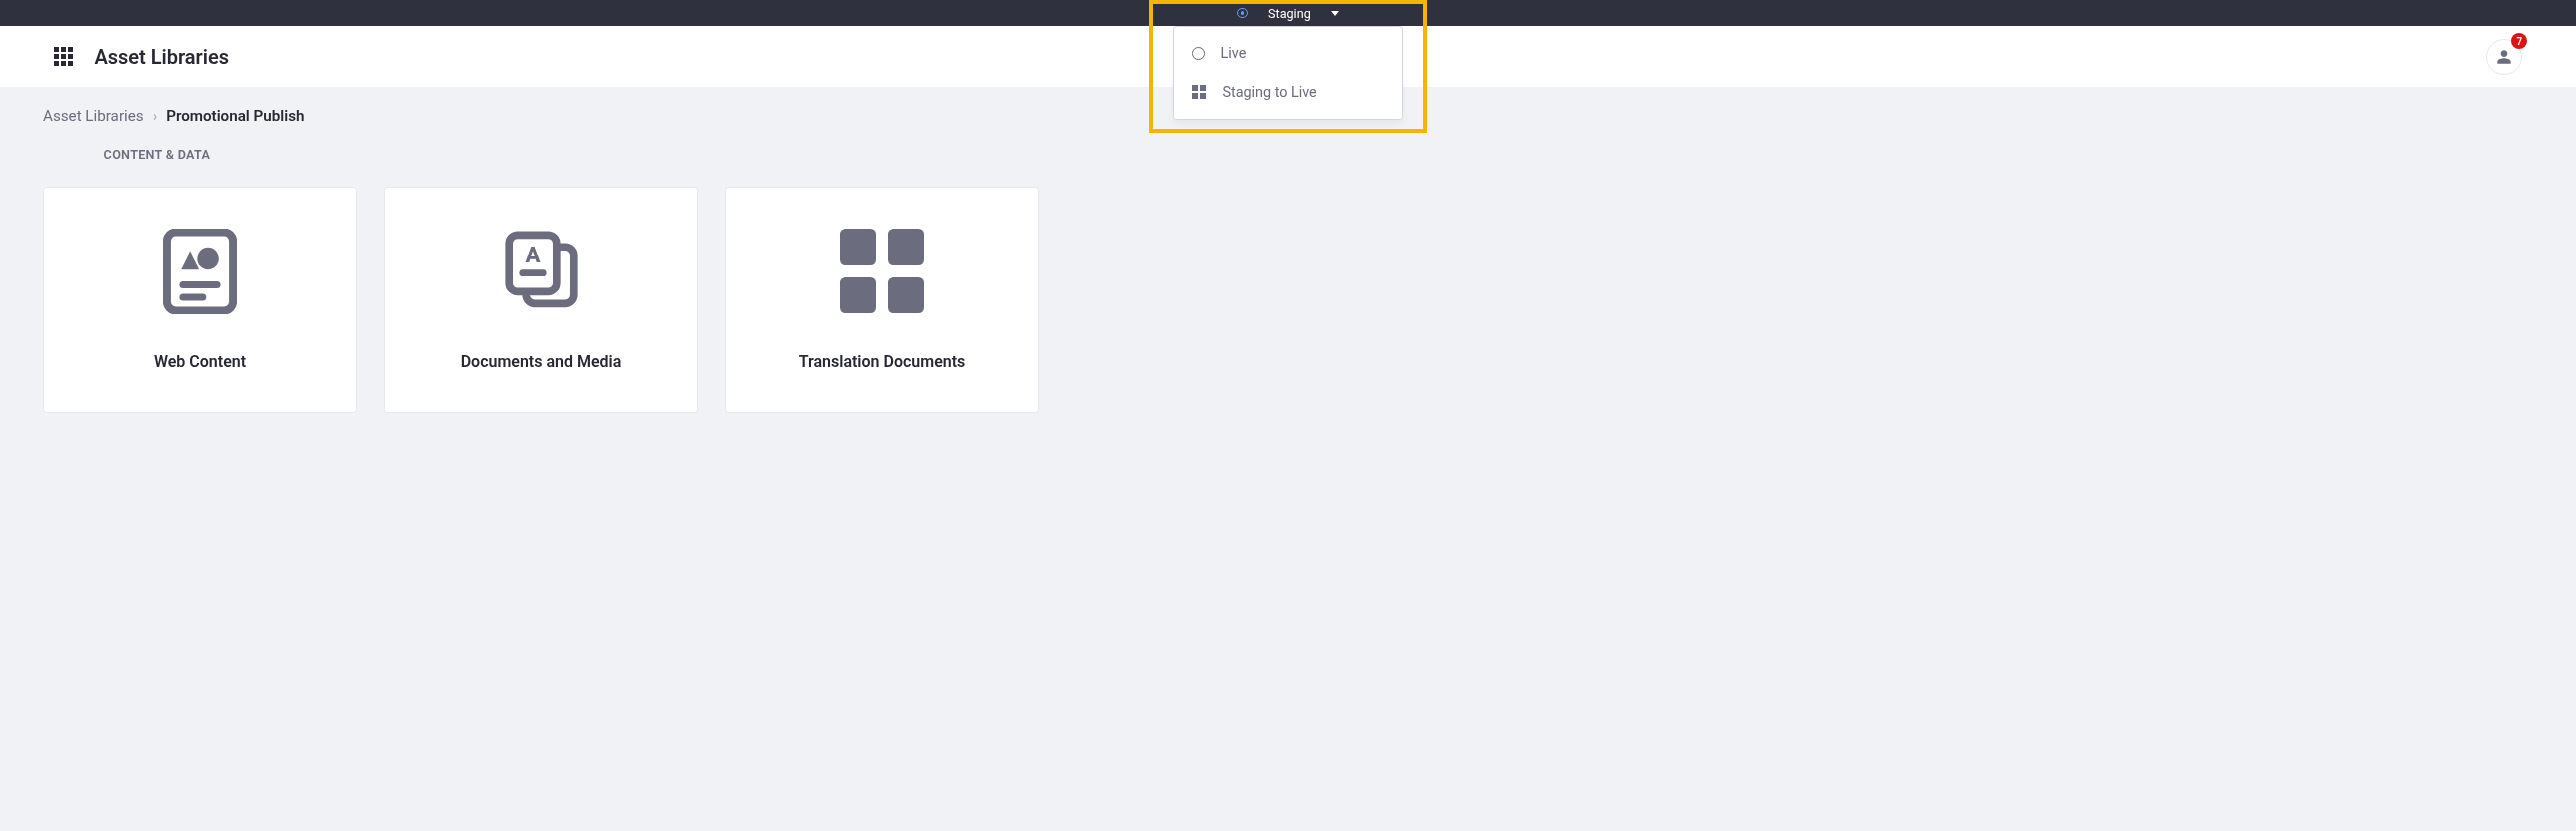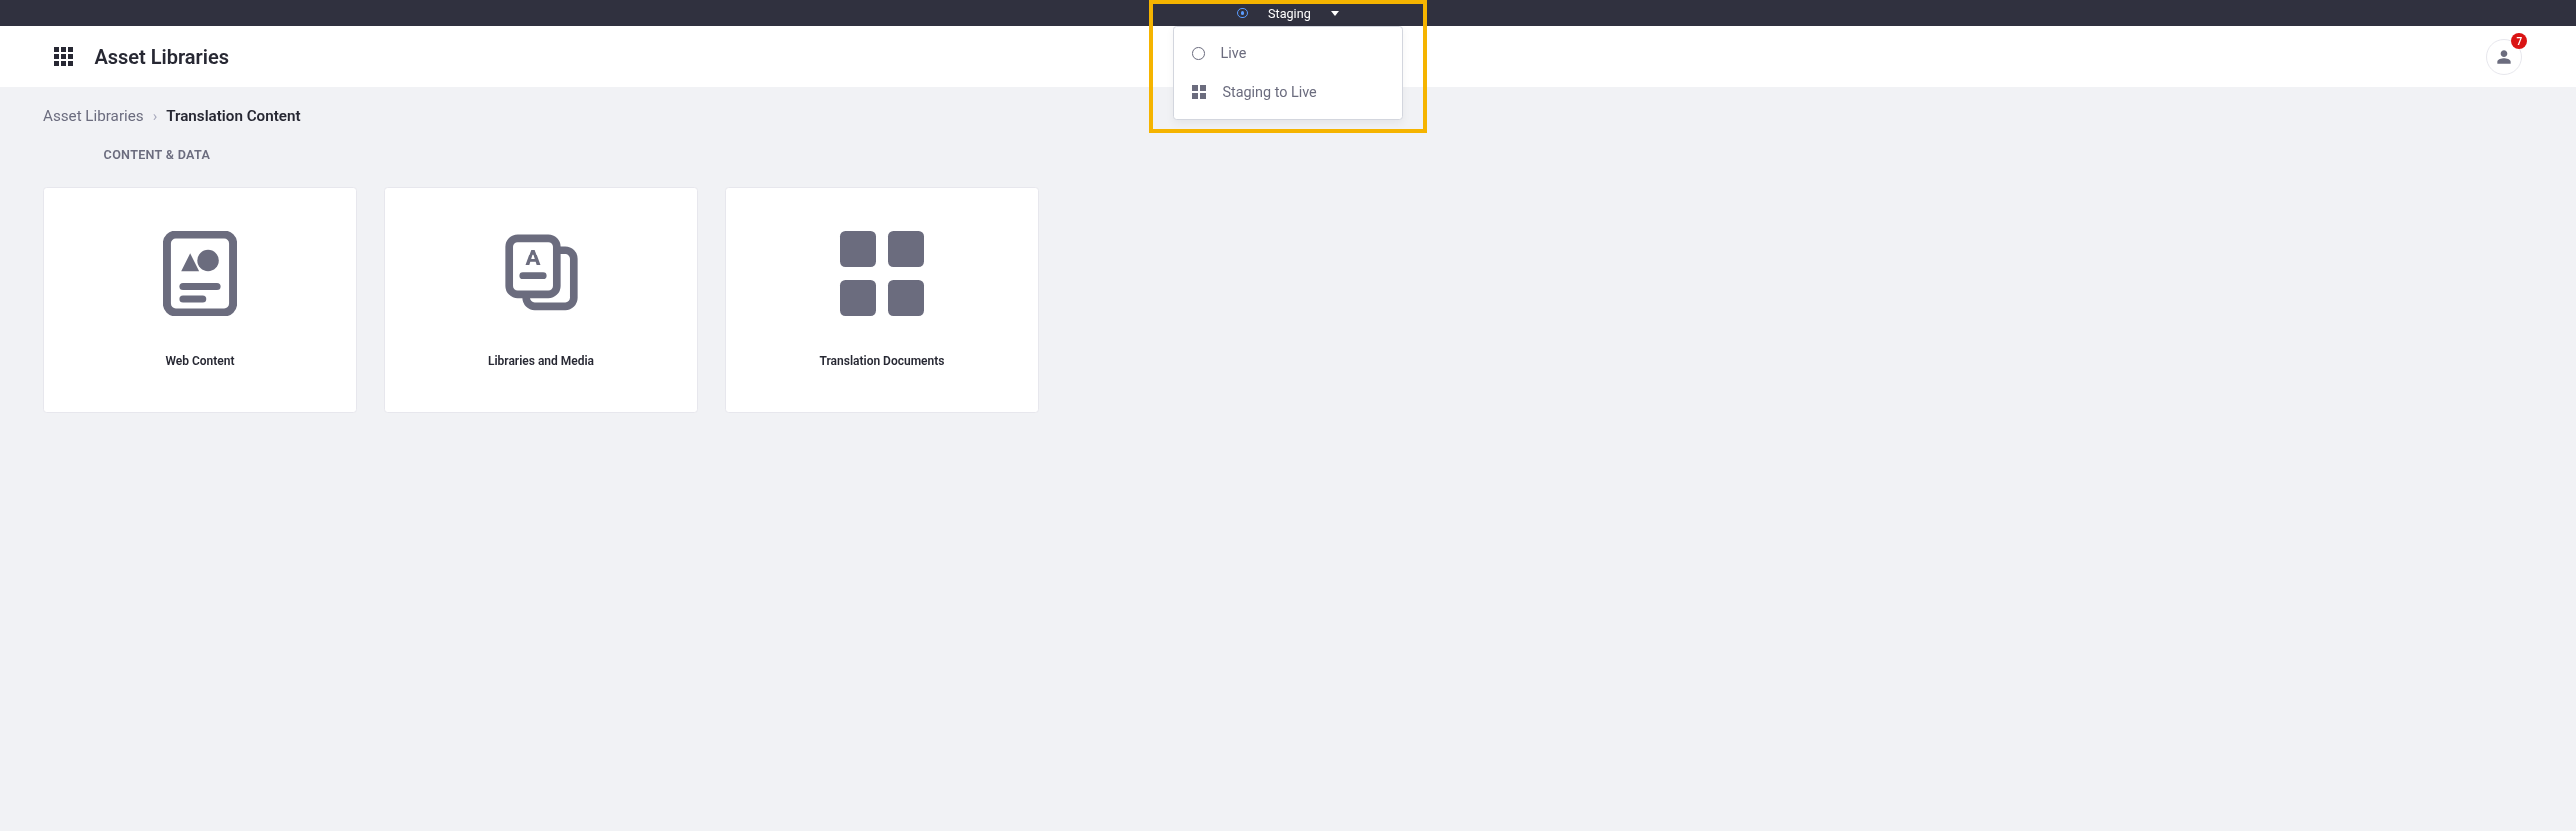--- a/index.html
+++ b/index.html
@@ -158,21 +158,21 @@
       border: 0.9px solid #e7e7ed;
       border-radius: 3.6px;
       display: flex;
       flex-direction: column;
       align-items: center;
       justify-content: center;
       gap: 38px;
       cursor: pointer;
     }
     .card-icon { width: 85px; height: 85px; display: flex; align-items: center; justify-content: center; }
-    .card-label { font-size: 12px; font-weight: 600; color: #272833; }
+    .card-label { font-size: 16px; font-weight: 600; color: #272833; }
     .grid-large {
       display: grid;
       grid-template-columns: 36px 36px;
       grid-template-rows: 36px 36px;
       gap: 12.6px;
     }
     .grid-large div { background: #6b6c7e; border-radius: 5.4px; }
     svg { display: block; }
   </style>
 </head>
@@ -226,21 +226,21 @@
         <path fill="#6b6c7e" d="M12 12c2.7 0 5-2.3 5-5s-2.3-5-5-5-5 2.3-5 5 2.3 5 5 5zm0 2c-3.3 0-10 1.7-10 5v3h20v-3c0-3.3-6.7-5-10-5z"></path>
       </svg>
     </div>
   </div>
 </div>
 
 <div class="content">
   <div class="breadcrumb">
     <a href="#">Asset Libraries</a>
     <span class="chevron">›</span>
-    <span class="current">Translation Content</span>
+    <span class="current">Promotional Publish</span>
   </div>
 
   <div class="section-label">CONTENT &amp; DATA</div>
 
   <div class="cards">
 
     <div class="card">
       <div class="card-icon">
         <svg width="74" height="85" viewBox="0 0 82 95">
           <rect x="4" y="4" width="74" height="87" rx="10" fill="none" stroke="#6b6c7e" stroke-width="9"></rect>
@@ -255,21 +255,21 @@
 
     <div class="card">
       <div class="card-icon">
         <svg width="90" height="90" viewBox="0 0 100 100">
           <rect x="32" y="22" width="56" height="66" rx="10" fill="none" stroke="#6b6c7e" stroke-width="9"></rect>
           <rect x="12" y="8" width="56" height="66" rx="10" fill="#fff" stroke="#6b6c7e" stroke-width="9"></rect>
           <text x="40" y="40" font-size="26" font-weight="800" fill="#6b6c7e" text-anchor="middle">A</text>
           <rect x="24" y="48" width="32" height="8" rx="4" fill="#6b6c7e"></rect>
         </svg>
       </div>
-      <div class="card-label">Libraries and Media</div>
+      <div class="card-label">Documents and Media</div>
     </div>
 
     <div class="card">
       <div class="card-icon">
         <div class="grid-large">
             <div></div>
             <div></div>
             <div></div>
             <div></div>
           </div>

